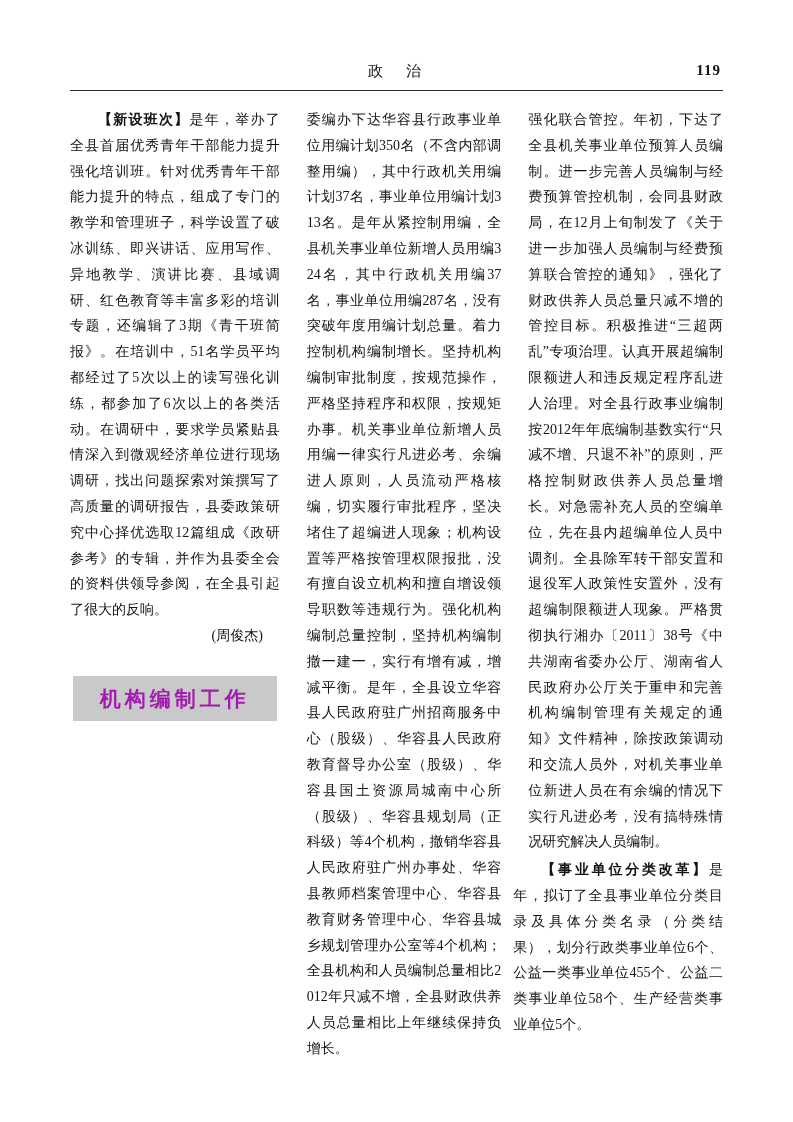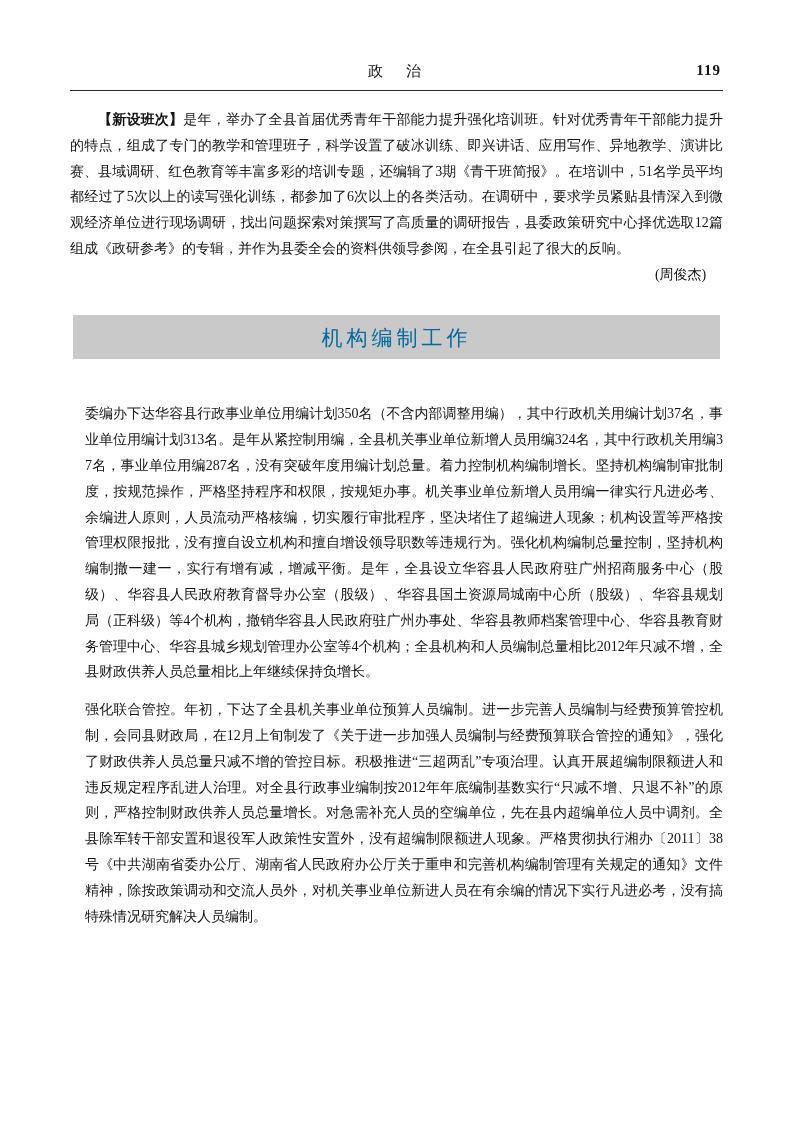--- a/index.html
+++ b/index.html
@@ -13,39 +13,39 @@
   .running-head{position:relative;height:24px;}
   .head-title{
     position:absolute;left:0;right:0;text-align:center;
     font-weight:normal;font-size:15px;letter-spacing:4px;
   }
   .head-page{
     position:absolute;right:2px;top:0;
     font-size:15px;font-weight:bold;letter-spacing:1px;margin-left:8px;
   }
   .head-rule{border:none;border-top:1.6px solid #2a2a2a;margin:4px 0 16px 0;}
-  .columns{display:flex;gap:12px;flex-direction:column;}
+  .columns{display:flex;gap:12px;}
   .col{
     flex:1;min-width:0;
     font-size:14px;line-height:25.8px;
     text-align:justify;text-justify:inter-ideograph;
   }
   .col p{margin:0;text-indent:2em;word-break:break-all;}
   .col p.cont{text-indent:0;margin-left:15px;}
   .col p.gap-top{margin-top:2px;}
   .lead{
     font-weight:bold;
     font-family:"Liberation Sans","DejaVu Sans",sans-serif;
   }
   .signature{text-align:right;padding-right:1.2em;text-indent:0 !important;}
   .section-box{
-    text-align:center;font-weight:normal;font-size:21px;letter-spacing:4px;
+    text-align:center;font-weight:bold;font-size:21px;letter-spacing:4px;
     padding:10px 0 9px 0;margin:27px 3px 30px 3px;
     font-family:"Liberation Sans","DejaVu Sans",sans-serif;
-    color:#0369a1;
+    color:#a21caf;
   }
 </style>
 </head>
 <body>
 
 <div class="page">
 
   <div class="running-head">
     <div class="head-title">政　治</div>
     <div class="head-page">119</div>
@@ -59,16 +59,17 @@
       <p class="signature">(周俊杰)</p>
       <div class="section-box" style="background-color:#c9c9c9">机构编制工作</div>
     </div>
 
     <div class="col">
       <p class="cont">委编办下达华容县行政事业单位用编计划350名（不含内部调整用编），其中行政机关用编计划37名，事业单位用编计划313名。是年从紧控制用编，全县机关事业单位新增人员用编324名，其中行政机关用编37名，事业单位用编287名，没有突破年度用编计划总量。着力控制机构编制增长。坚持机构编制审批制度，按规范操作，严格坚持程序和权限，按规矩办事。机关事业单位新增人员用编一律实行凡进必考、余编进人原则，人员流动严格核编，切实履行审批程序，坚决堵住了超编进人现象；机构设置等严格按管理权限报批，没有擅自设立机构和擅自增设领导职数等违规行为。强化机构编制总量控制，坚持机构编制撤一建一，实行有增有减，增减平衡。是年，全县设立华容县人民政府驻广州招商服务中心（股级）、华容县人民政府教育督导办公室（股级）、华容县国土资源局城南中心所（股级）、华容县规划局（正科级）等4个机构，撤销华容县人民政府驻广州办事处、华容县教师档案管理中心、华容县教育财务管理中心、华容县城乡规划管理办公室等4个机构；全县机构和人员编制总量相比2012年只减不增，全县财政供养人员总量相比上年继续保持负增长。</p>
     </div>
 
     <div class="col">
       <p class="cont">强化联合管控。年初，下达了全县机关事业单位预算人员编制。进一步完善人员编制与经费预算管控机制，会同县财政局，在12月上旬制发了《关于进一步加强人员编制与经费预算联合管控的通知》，强化了财政供养人员总量只减不增的管控目标。积极推进“三超两乱”专项治理。认真开展超编制限额进人和违反规定程序乱进人治理。对全县行政事业编制按2012年年底编制基数实行“只减不增、只退不补”的原则，严格控制财政供养人员总量增长。对急需补充人员的空编单位，先在县内超编单位人员中调剂。全县除军转干部安置和退役军人政策性安置外，没有超编制限额进人现象。严格贯彻执行湘办〔2011〕38号《中共湖南省委办公厅、湖南省人民政府办公厅关于重申和完善机构编制管理有关规定的通知》文件精神，除按政策调动和交流人员外，对机关事业单位新进人员在有余编的情况下实行凡进必考，没有搞特殊情况研究解决人员编制。</p>
+      <p class="gap-top"><span class="lead">【事业单位分类改革】</span><span>是年，拟订了全县事业单位分类目录及具体分类名录（分类结果），划分行政类事业单位6个、公益一类事业单位455个、公益二类事业单位58个、生产经营类事业单位5个。</span></p>
     </div>
 
   </div>
 </div>
 
 </body></html>

